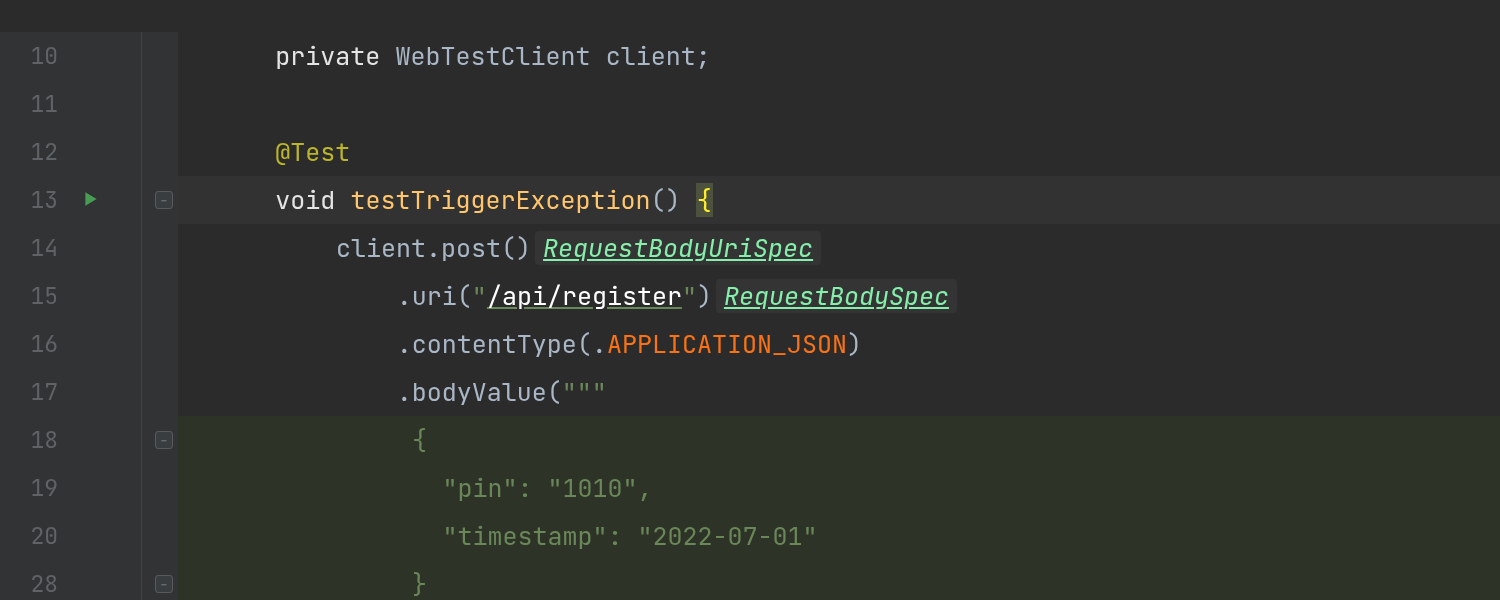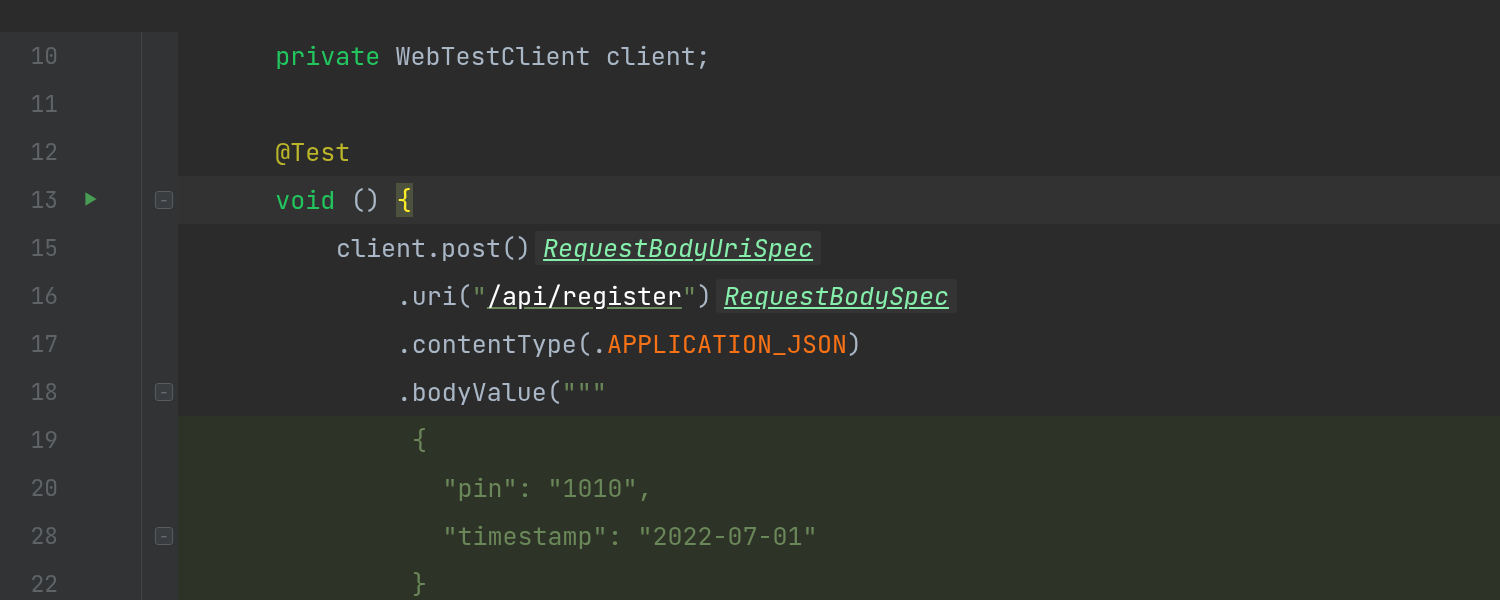--- a/index.html
+++ b/index.html
@@ -74,21 +74,21 @@
   }
   .line.current {
     background: #323232;
   }
   .line.json-bg {
     background: #2e3327;
   }
   .ch { letter-spacing: 0.2px; }
 
   
-  .kw   { color: #22c55e; }
+  .kw   { color: #e5e5e5; }
   .type { color: #a9b7c6; }
   .id   { color: #a9b7c6; }
   .fn   { color: #ffc66d; }
   .ann  { color: #bbb529; }
   .str  { color: #6a8759; }
   .str-u{ color: #ffffff; text-decoration: underline; text-decoration-color: #6a8759; }
   .cons { color: #f97316; }
   .hint { color: #86efac; font-style: italic; background: rgba(120,120,120,0.12); padding: 0 8px; border-radius: 4px; margin-left: 4px; text-decoration: underline; }
   .punct{ color: #a9b7c6; }
   .brace-hl { background: #4d523f; color: #ffef28; padding: 0 1px; }
@@ -114,20 +114,23 @@
     <div class="line">
       <span class="ln">13</span>
       <span class="run-icon run-play">
         <svg viewBox="0 0 16 16">
             <path d="M3 2 L13 8 L3 14 Z" fill="#499c54"></path>
           </svg>
       </span>
       <span class="fold-icon">−</span>
     </div>
     <div class="line">
+        <span class="ln">14</span>
+      </div>
+    <div class="line">
         <span class="ln">15</span>
       </div>
     <div class="line">
         <span class="ln">16</span>
       </div>
     <div class="line">
         <span class="ln">17</span>
       </div>
     <div class="line">
       <span class="ln">18</span>
@@ -149,21 +152,21 @@
   </div>
 
   <div class="code-area">
 
     <div class="line"><span class="ch">      </span><span class="kw">private</span><span class="ch"> </span><span class="type">WebTestClient</span><span class="ch"> </span><span class="id">client</span><span class="punct">;</span></div>
 
     <div class="line"></div>
 
     <div class="line"><span class="ch">      </span><span class="ann">@Test</span></div>
 
-    <div class="line current"><span class="ch">      </span><span class="kw">void</span><span class="ch"> </span><span class="punct">()</span><span class="ch"> </span><span class="brace-hl">{</span></div>
+    <div class="line current"><span class="ch">      </span><span class="kw">void</span><span class="ch"> </span><span class="fn">testTriggerException</span><span class="punct">()</span><span class="ch"> </span><span class="brace-hl">{</span></div>
 
     <div class="line"><span class="ch">          </span><span class="id">client</span><span class="punct">.</span><span class="id">post</span><span class="punct">()</span><span class="hint">RequestBodyUriSpec</span></div>
 
     <div class="line"><span class="ch">              </span><span class="punct">.</span><span class="id">uri</span><span class="punct">(</span><span class="str">"</span><span class="str-u">/api/register</span><span class="str">"</span><span class="punct">)</span><span class="hint">RequestBodySpec</span></div>
 
     <div class="line"><span class="ch">              </span><span class="punct">.</span><span class="id">contentType</span><span class="punct">(</span><span class="punct">.</span><span class="cons">APPLICATION_JSON</span><span class="punct">)</span></div>
 
     <div class="line"><span class="ch">              </span><span class="punct">.</span><span class="id">bodyValue</span><span class="punct">(</span><span class="str">"""</span></div>
 
     <div class="line json-bg"><span class="ch">               </span><span class="str">{</span></div>

